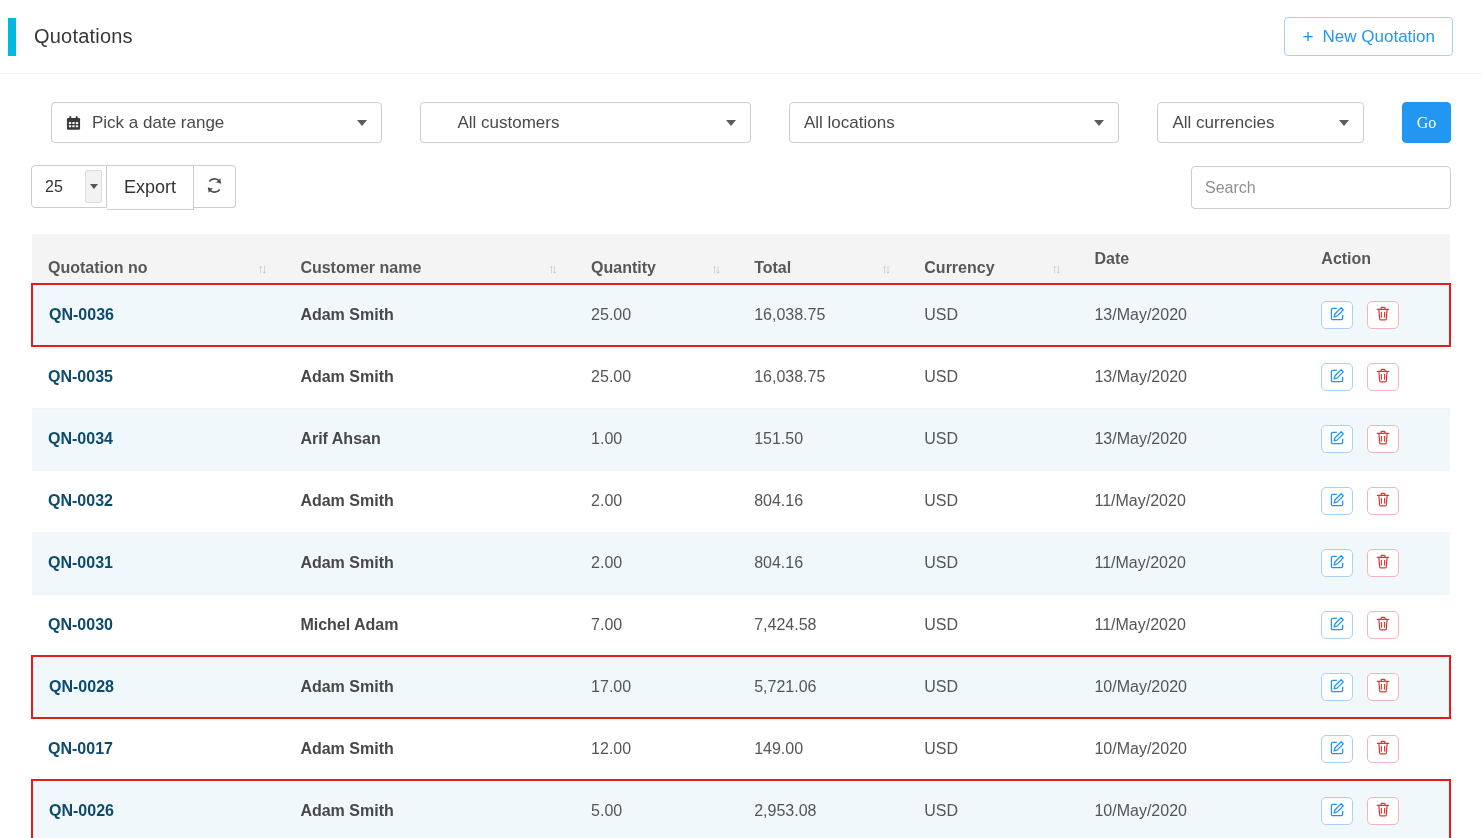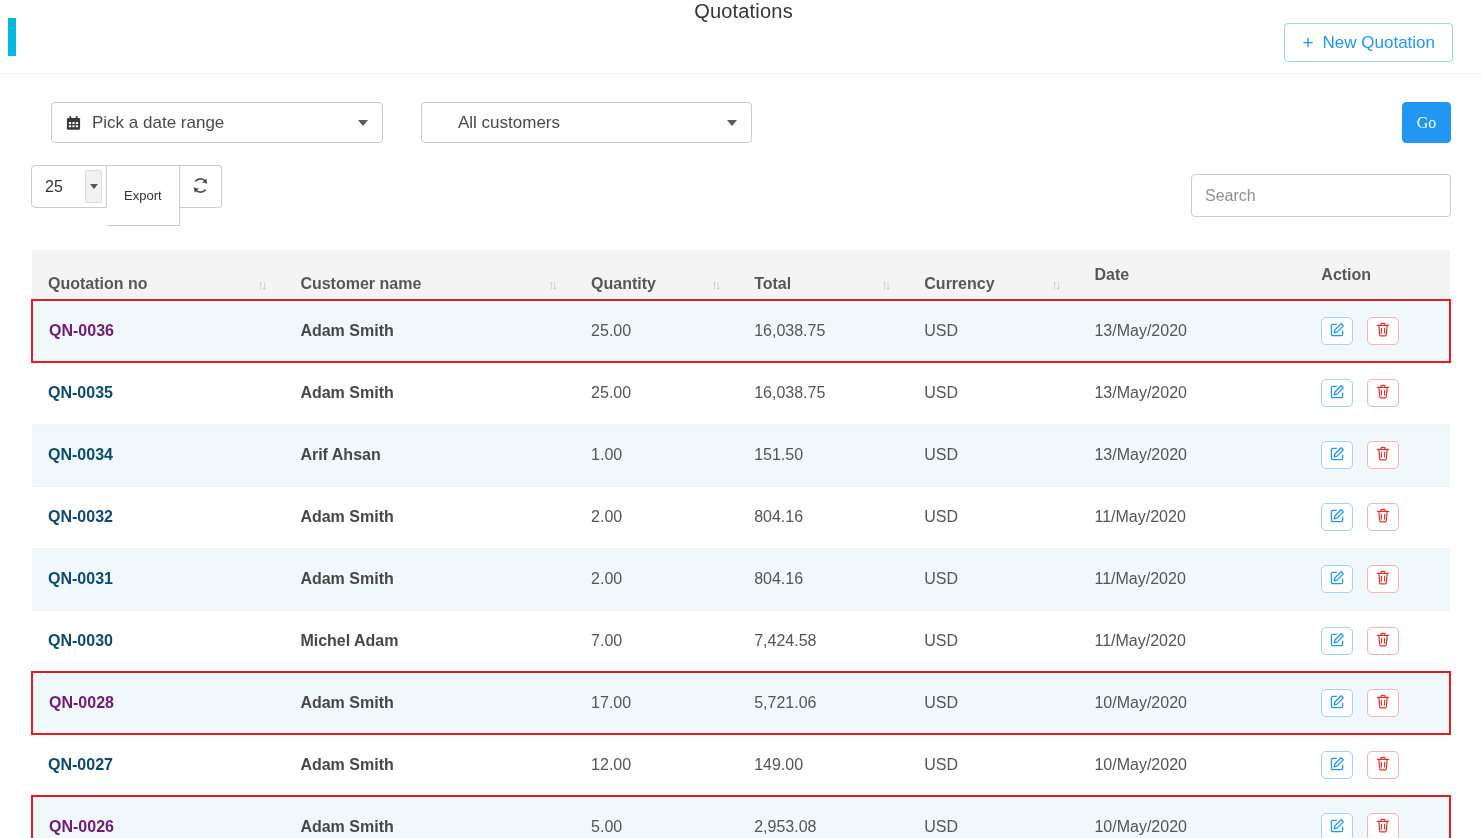--- a/index.html
+++ b/index.html
@@ -12,21 +12,20 @@
   }
 
   
   .page-header {
     position: relative;
     height: 74px;
     display: flex;
     align-items: center;
     padding: 0 29px 0 34px;
     border-bottom: 1px solid #f1f1f2;
-    flex-direction: column;
   }
   .accent-bar {
     position: absolute;
     left: 8px; top: 18px;
     width: 8px; height: 38px;
     background: #00b8e0;
   }
   .page-title {
     font-size: 20px;
     font-weight: 400;
@@ -124,27 +123,27 @@
     align-items: center;
     justify-content: center;
   }
   .select-caret {
     width: 0; height: 0;
     border-left: 4px solid transparent;
     border-right: 4px solid transparent;
     border-top: 5px solid #555;
   }
   .btn-export {
-    height: 61px;
+    height: 45px;
     padding: 0 17px;
     border: 1px solid #cccccc;
     border-left: none;
     background: #fff;
     font-family: inherit;
-    font-size: 13px;
+    font-size: 18px;
     color: #333;
     cursor: pointer;
   }
   .btn-refresh {
     width: 42px; height: 43px;
     border: 1px solid #cccccc;
     border-left: none;
     border-radius: 0 4px 4px 0;
     background: #fff;
     display: flex;
@@ -207,21 +206,21 @@
     height: 62px;
     padding-left: 16px;
     font-size: 16px;
     color: #555;
     border-bottom: 1px solid #f3f3f3;
   }
   tr.alt td { background: #f0f8fb; }
   tr.highlighted { border: 2px solid #e01e1e; }
   .qno  { font-weight: bold; color: #0c4a6e; }
   .cust { font-weight: bold; color: #474747; }
-  tr.highlighted .qno { color: #701a75; }
+  tr.highlighted .qno { color: #0c4a6e; }
 
   .action-cell { white-space: nowrap; }
   .btn-edit, .btn-delete {
     width: 32px; height: 28px;
     background: #fff;
     border-radius: 5px;
     display: inline-flex;
     align-items: center;
     justify-content: center;
     cursor: pointer;
@@ -262,21 +261,29 @@
       </span>
       <span>Pick a date range</span>
       <span class="caret"></span>
     </div>
 
     <div class="filter-select w-cust">
       <span>All customers</span>
       <span class="caret"></span>
     </div>
 
-
+    <div class="filter-select w-loc">
+      <span>All locations</span>
+      <span class="caret"></span>
+    </div>
+
+    <div class="filter-select w-cur">
+      <span>All currencies</span>
+      <span class="caret"></span>
+    </div>
 
     <button class="btn-go">Go</button>
   </div>
 
   <div class="toolbar">
     <div class="btn-group">
       <div class="page-size">
         <span>25</span>
         <span class="select-caret-box">
           <span class="select-caret"></span>
@@ -532,21 +539,21 @@
           <svg width="14" height="15" viewBox="0 0 14 16">
             <path fill="none" stroke="#e3342f" stroke-width="1.3" stroke-linecap="round" d="M1 3.6h12M5 3.4V2.2A.7.7 0 0 1 5.7 1.5h2.6a.7.7 0 0 1 .7.7v1.2"></path>
             <path fill="none" stroke="#e3342f" stroke-width="1.3" stroke-linecap="round" d="M2.6 3.8l.9 10a1 1 0 0 0 1 .9h5a1 1 0 0 0 1-.9l.9-10"></path>
             <path fill="none" stroke="#e3342f" stroke-width="1.2" stroke-linecap="round" d="M5.3 6.6v5.2M8.7 6.6v5.2"></path>
           </svg>
         </span>
       </button>
     </td>
   </tr>
           <tr>
-    <td><span class="qno">QN-0027</span></td>
+    <td><span class="qno">QN-0017</span></td>
     <td><span class="cust">Adam Smith</span></td>
     <td>12.00</td>
     <td>149.00</td>
     <td>USD</td>
     <td>10/May/2020</td>
     <td class="action-cell">
       <button class="btn-edit">
         <span>
           <svg width="15" height="15" viewBox="0 0 16 16">
             <path fill="none" stroke="#2196f3" stroke-width="1.4" d="M13.5 9.2v3.8a1.5 1.5 0 0 1-1.5 1.5H3A1.5 1.5 0 0 1 1.5 13V4A1.5 1.5 0 0 1 3 2.5h4.3"></path>

